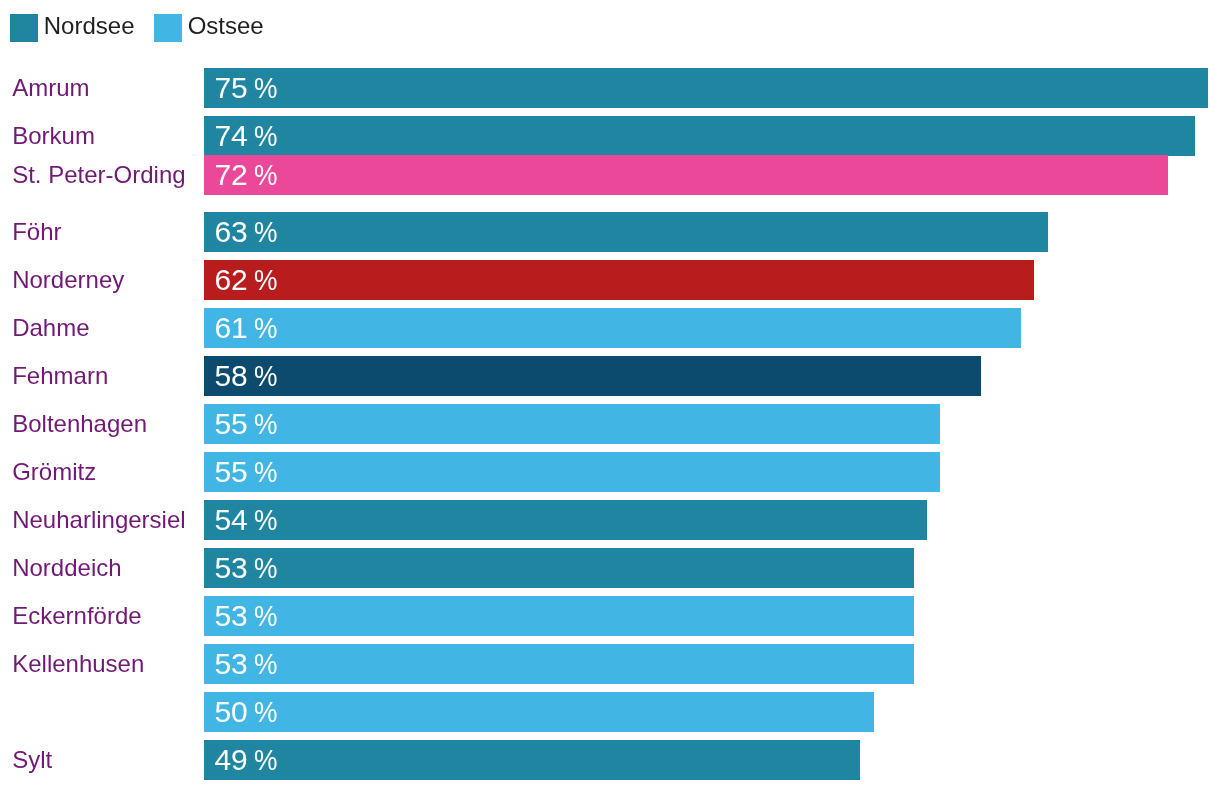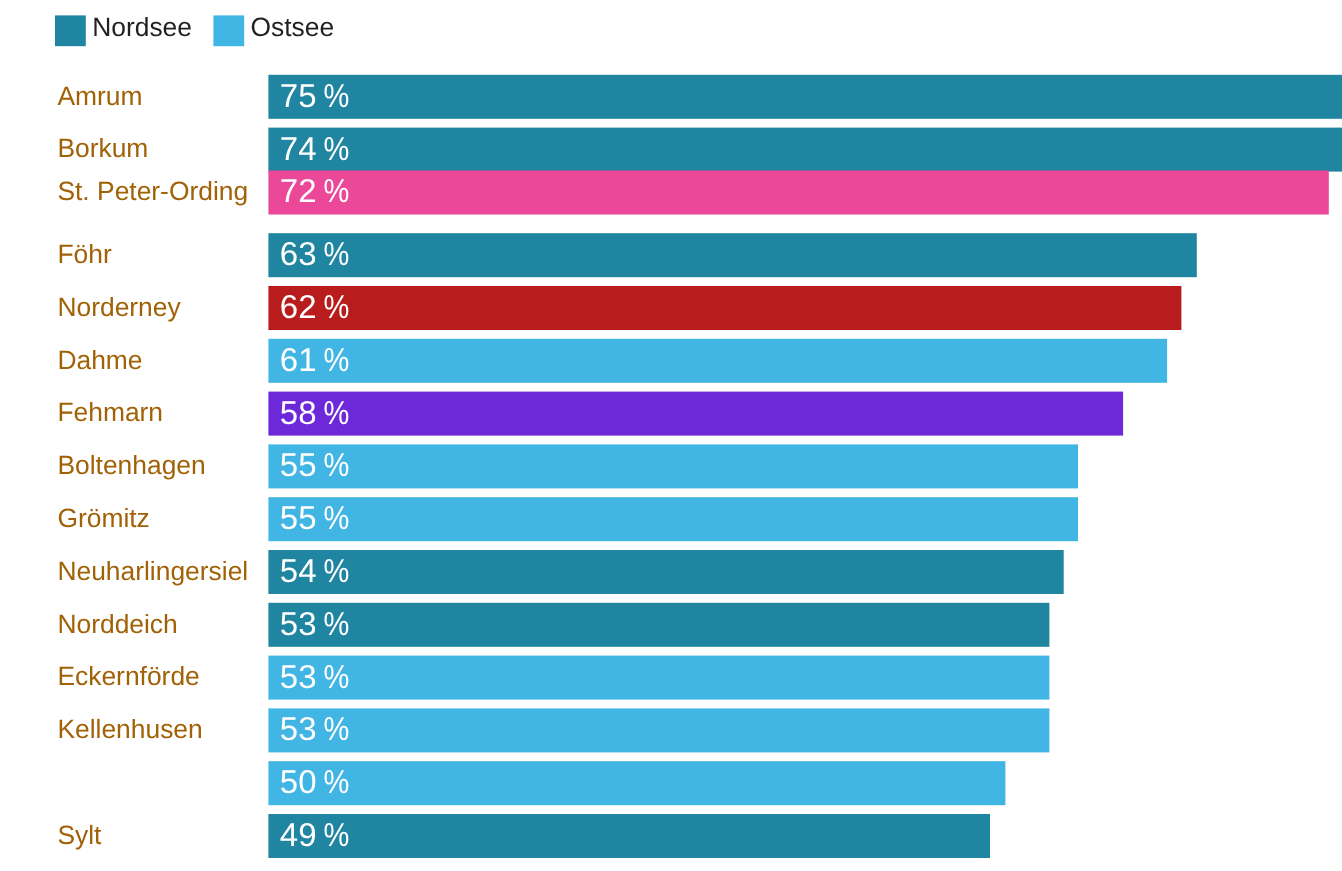--- a/index.html
+++ b/index.html
@@ -6,40 +6,39 @@
   html,body{margin:0;padding:0;}
   body{
     width:1220px;height:792px;background:#ffffff;
     font-family:"Liberation Sans",sans-serif;
     -webkit-font-smoothing:antialiased;
     overflow:hidden;
   }
   .chart{
     position:relative;width:1080px;height:792px;background:#ffffff;
     transform:translateZ(0);          
-    margin-left:40px;
   }
 
   
   .legend{position:absolute;left:0;top:0;width:1220px;height:56px;}
   .legend-item{position:absolute;top:0;height:56px;}
   .legend-swatch{position:absolute;left:0;top:14.2px;width:27.6px;height:27.5px;}
   .legend-label{
     position:absolute;left:33.7px;top:-1.8px;height:56px;
     display:flex;align-items:center;
     font-size:24px;line-height:1;color:#231f20;white-space:nowrap;
   }
 
   
   .rows{position:absolute;left:0;top:0;width:1220px;height:792px;}
   .row{position:absolute;left:0;width:1220px;height:39.6px;}
   .row-label{
     position:absolute;left:12.2px;top:0;height:39.6px;
     display:flex;align-items:center;
-    font-size:24px;line-height:1;color:#a16207;white-space:nowrap;
+    font-size:24px;line-height:1;color:#701a75;white-space:nowrap;
   }
   .bar{position:absolute;left:204.2px;top:0;height:39.6px;}
   .bar-value{
     position:absolute;left:10.2px;top:0;height:39.6px;
     display:flex;align-items:center;
     font-size:30px;line-height:1;color:#ffffff;white-space:nowrap;
   }
   .bar-value-num{display:inline-block;}
   .bar-value-unit{
     display:inline-block;margin-left:6.6px;
@@ -112,21 +111,21 @@
       <div class="row-label">Dahme</div>
       <div class="bar" style="width:816.63px;background:#41b6e4">
         <span class="bar-value">
             <span class="bar-value-num">61</span>
             <span class="bar-value-unit">%</span>
           </span>
       </div>
     </div>
     <div class="row" style="top:356.2px">
       <div class="row-label">Fehmarn</div>
-      <div class="bar" style="width:776.47px;background:#6d28d9">
+      <div class="bar" style="width:776.47px;background:#0c4a6e">
         <span class="bar-value">
             <span class="bar-value-num">58</span>
             <span class="bar-value-unit">%</span>
           </span>
       </div>
     </div>
     <div class="row" style="top:404.2px">
       <div class="row-label">Boltenhagen</div>
       <div class="bar" style="width:736.31px;background:#41b6e4">
         <span class="bar-value">

